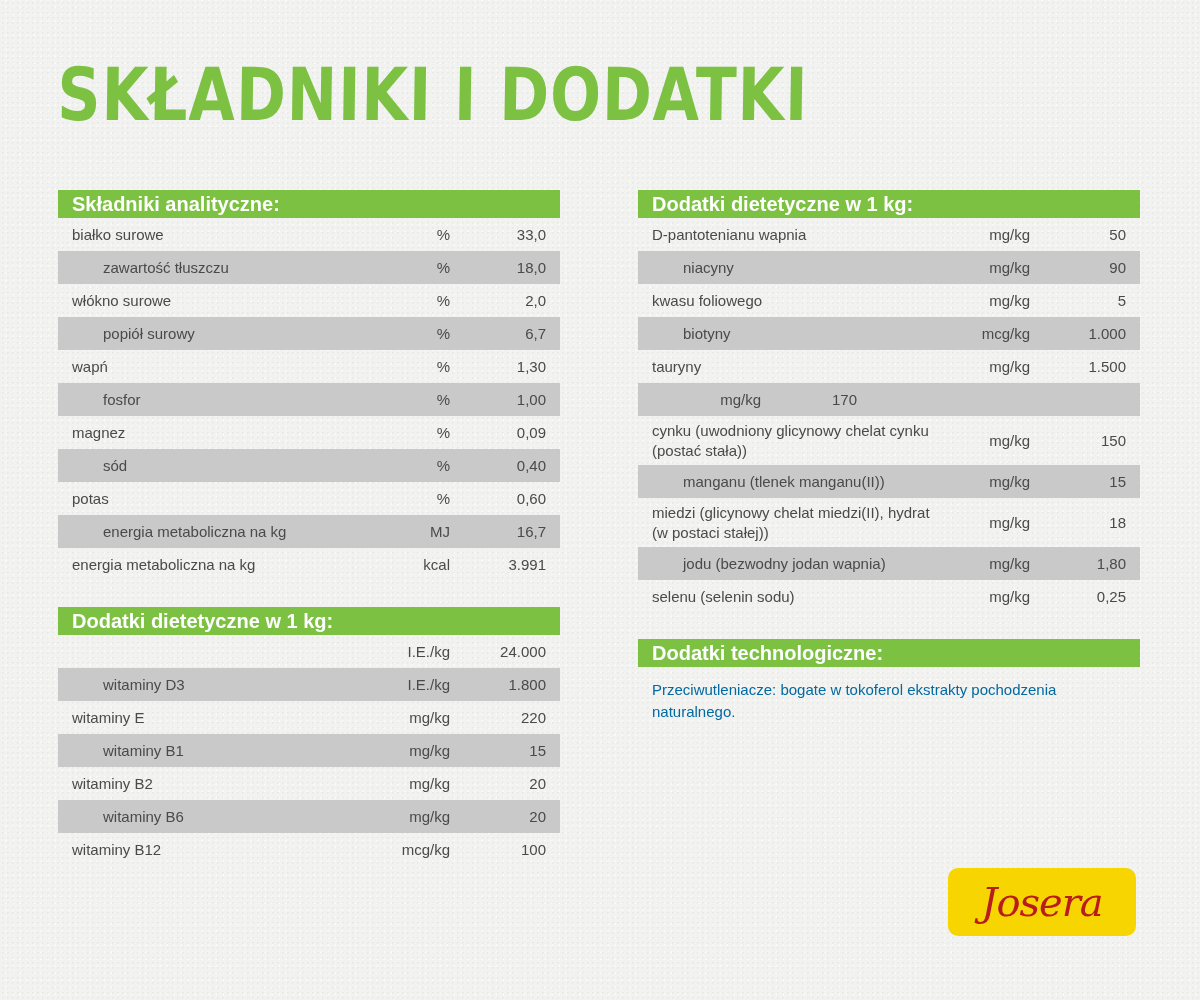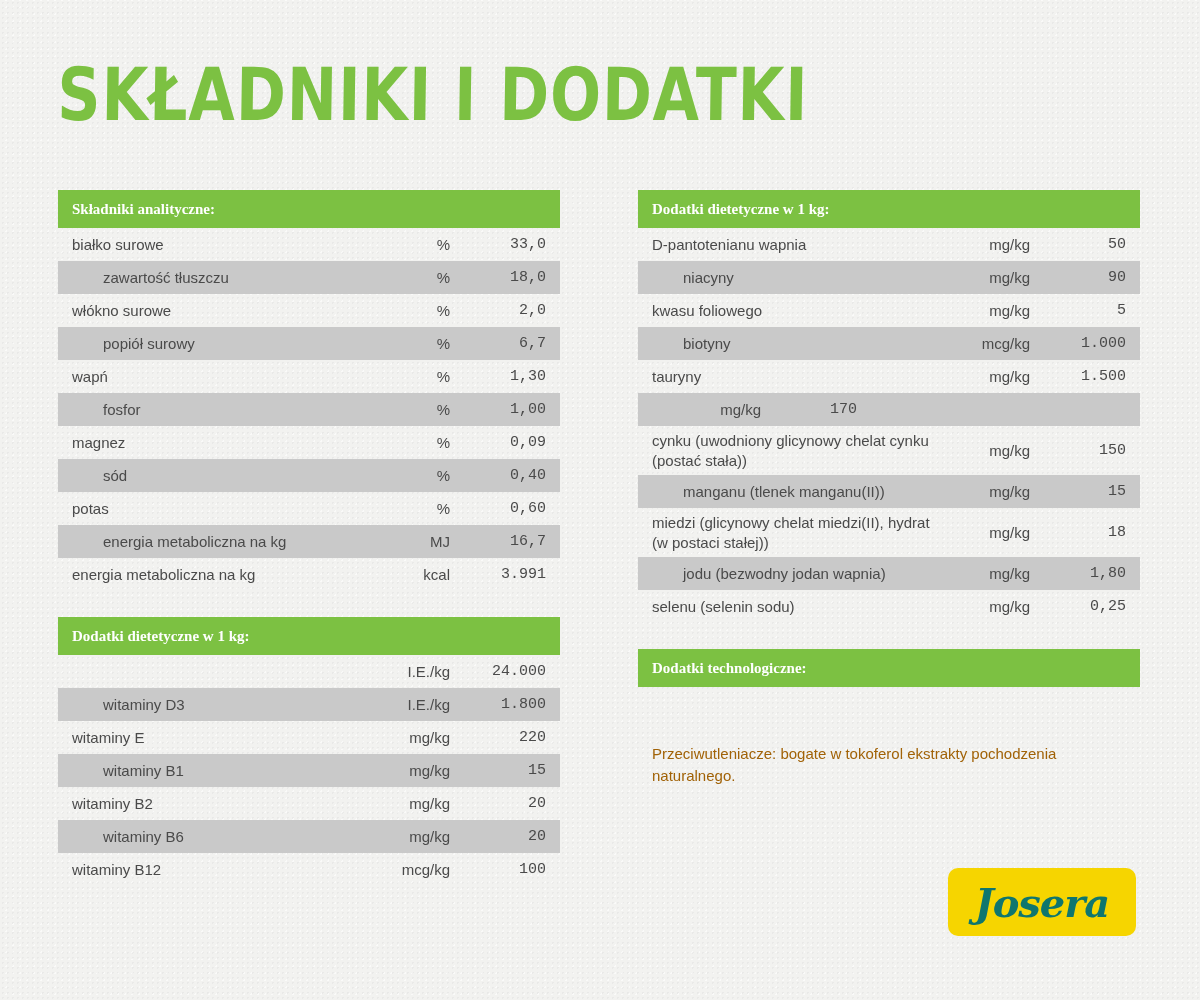--- a/index.html
+++ b/index.html
@@ -44,25 +44,24 @@
     width: 502px;
   }
   .col-left { left: 58px; top: 190px; }
   .col-right { left: 638px; top: 190px; }
 
   .card { margin-bottom: 26px; }
 
   .card-header {
     background: #7cc142;
     color: #ffffff;
-    font-size: 15px;
+    font-size: 20px;
     font-weight: bold;
-    padding: 10px 14px;
+    padding: 2px 14px;
     line-height: 1.2;
-    font-family: Liberation Serif, serif;
   }
   .row {
     display: flex;
     align-items: center;
     min-height: 33px;
     font-size: 15px;
     padding: 5px 0;
     box-sizing: border-box;
   }
   .row.alt { background: #c9c9c9; padding-left: 31px; }
@@ -75,49 +74,47 @@
   }
   .cell-unit {
     flex: 0 0 92px;
     text-align: right;
     padding-right: 10px;
   }
   .cell-value {
     flex: 0 0 86px;
     text-align: right;
     padding-right: 14px;
-    font-family: Liberation Mono, monospace;
   }
   .note-body {
     font-size: 15px;
     line-height: 1.45;
     padding: 12px 14px 14px 14px;
-    color: #a16207;
-    margin-top: 44px;
+    color: #0369a1;
   }
   .logo {
     position: absolute;
     left: 948px;
     top: 868px;
     width: 188px;
     height: 68px;
     background: #f6d500;
     border-radius: 10px;
   }
   .logo-text {
     position: absolute;
     inset: 0;
     display: flex;
     align-items: center;
     justify-content: center;
     font-family: "DejaVu Serif", serif;
     font-style: italic;
-    font-weight: bold;
+    font-weight: normal;
     font-size: 40px;
-    color: #0f766e;
+    color: #b91c1c;
     letter-spacing: -1px;
   }
 </style>
 </head>
 <body>
 
 <div class="paper-texture"></div>
 
 <div class="page-title">SKŁADNIKI I DODATKI</div>
 

